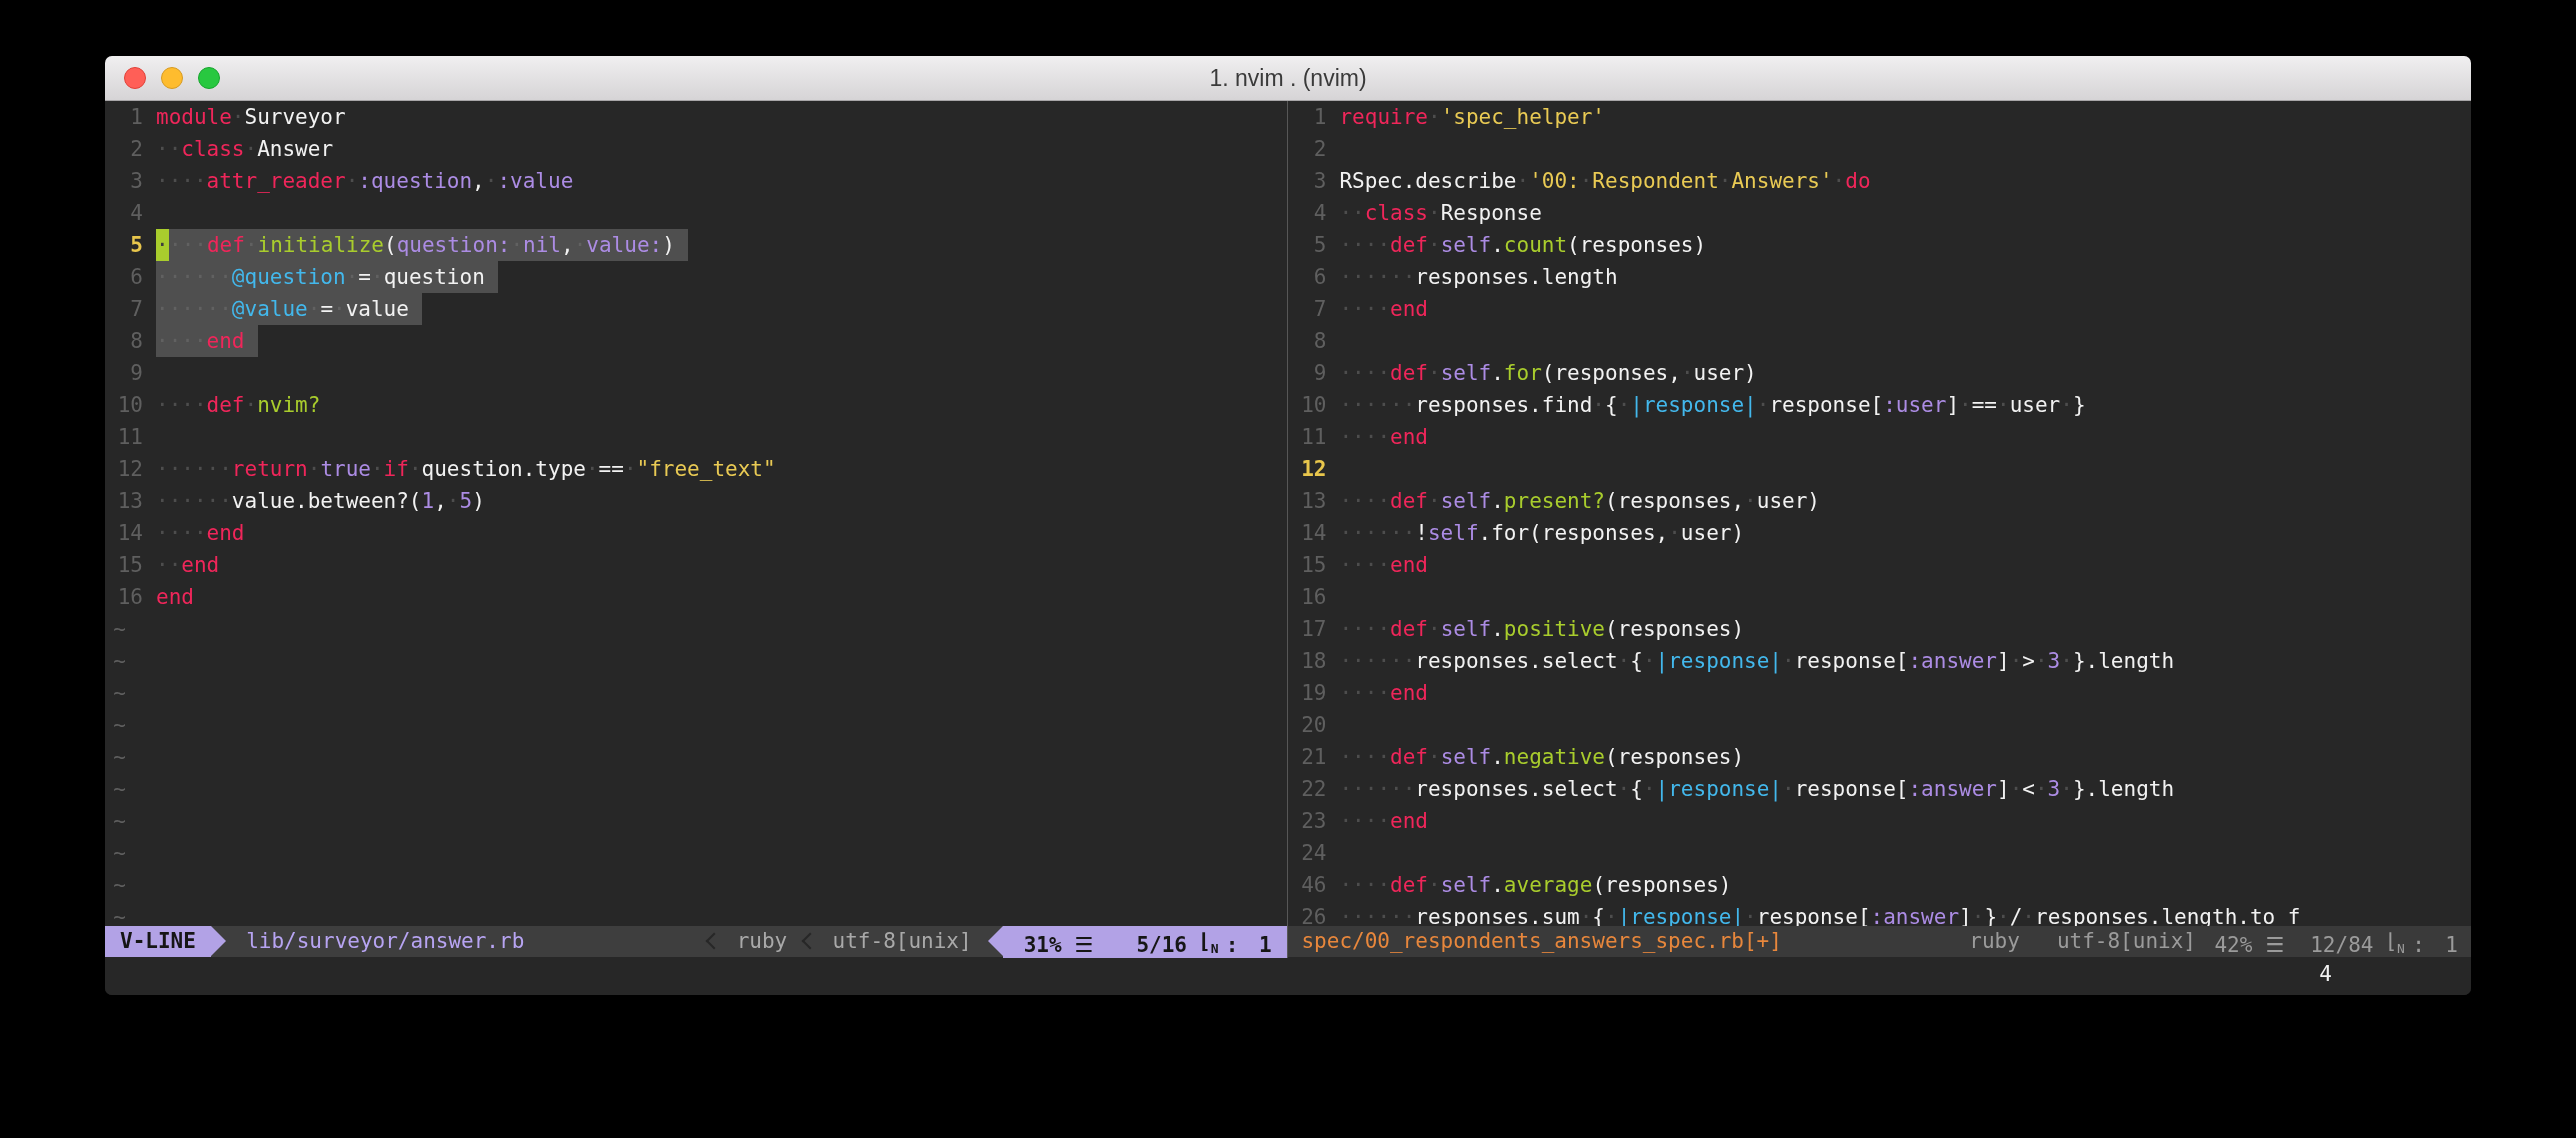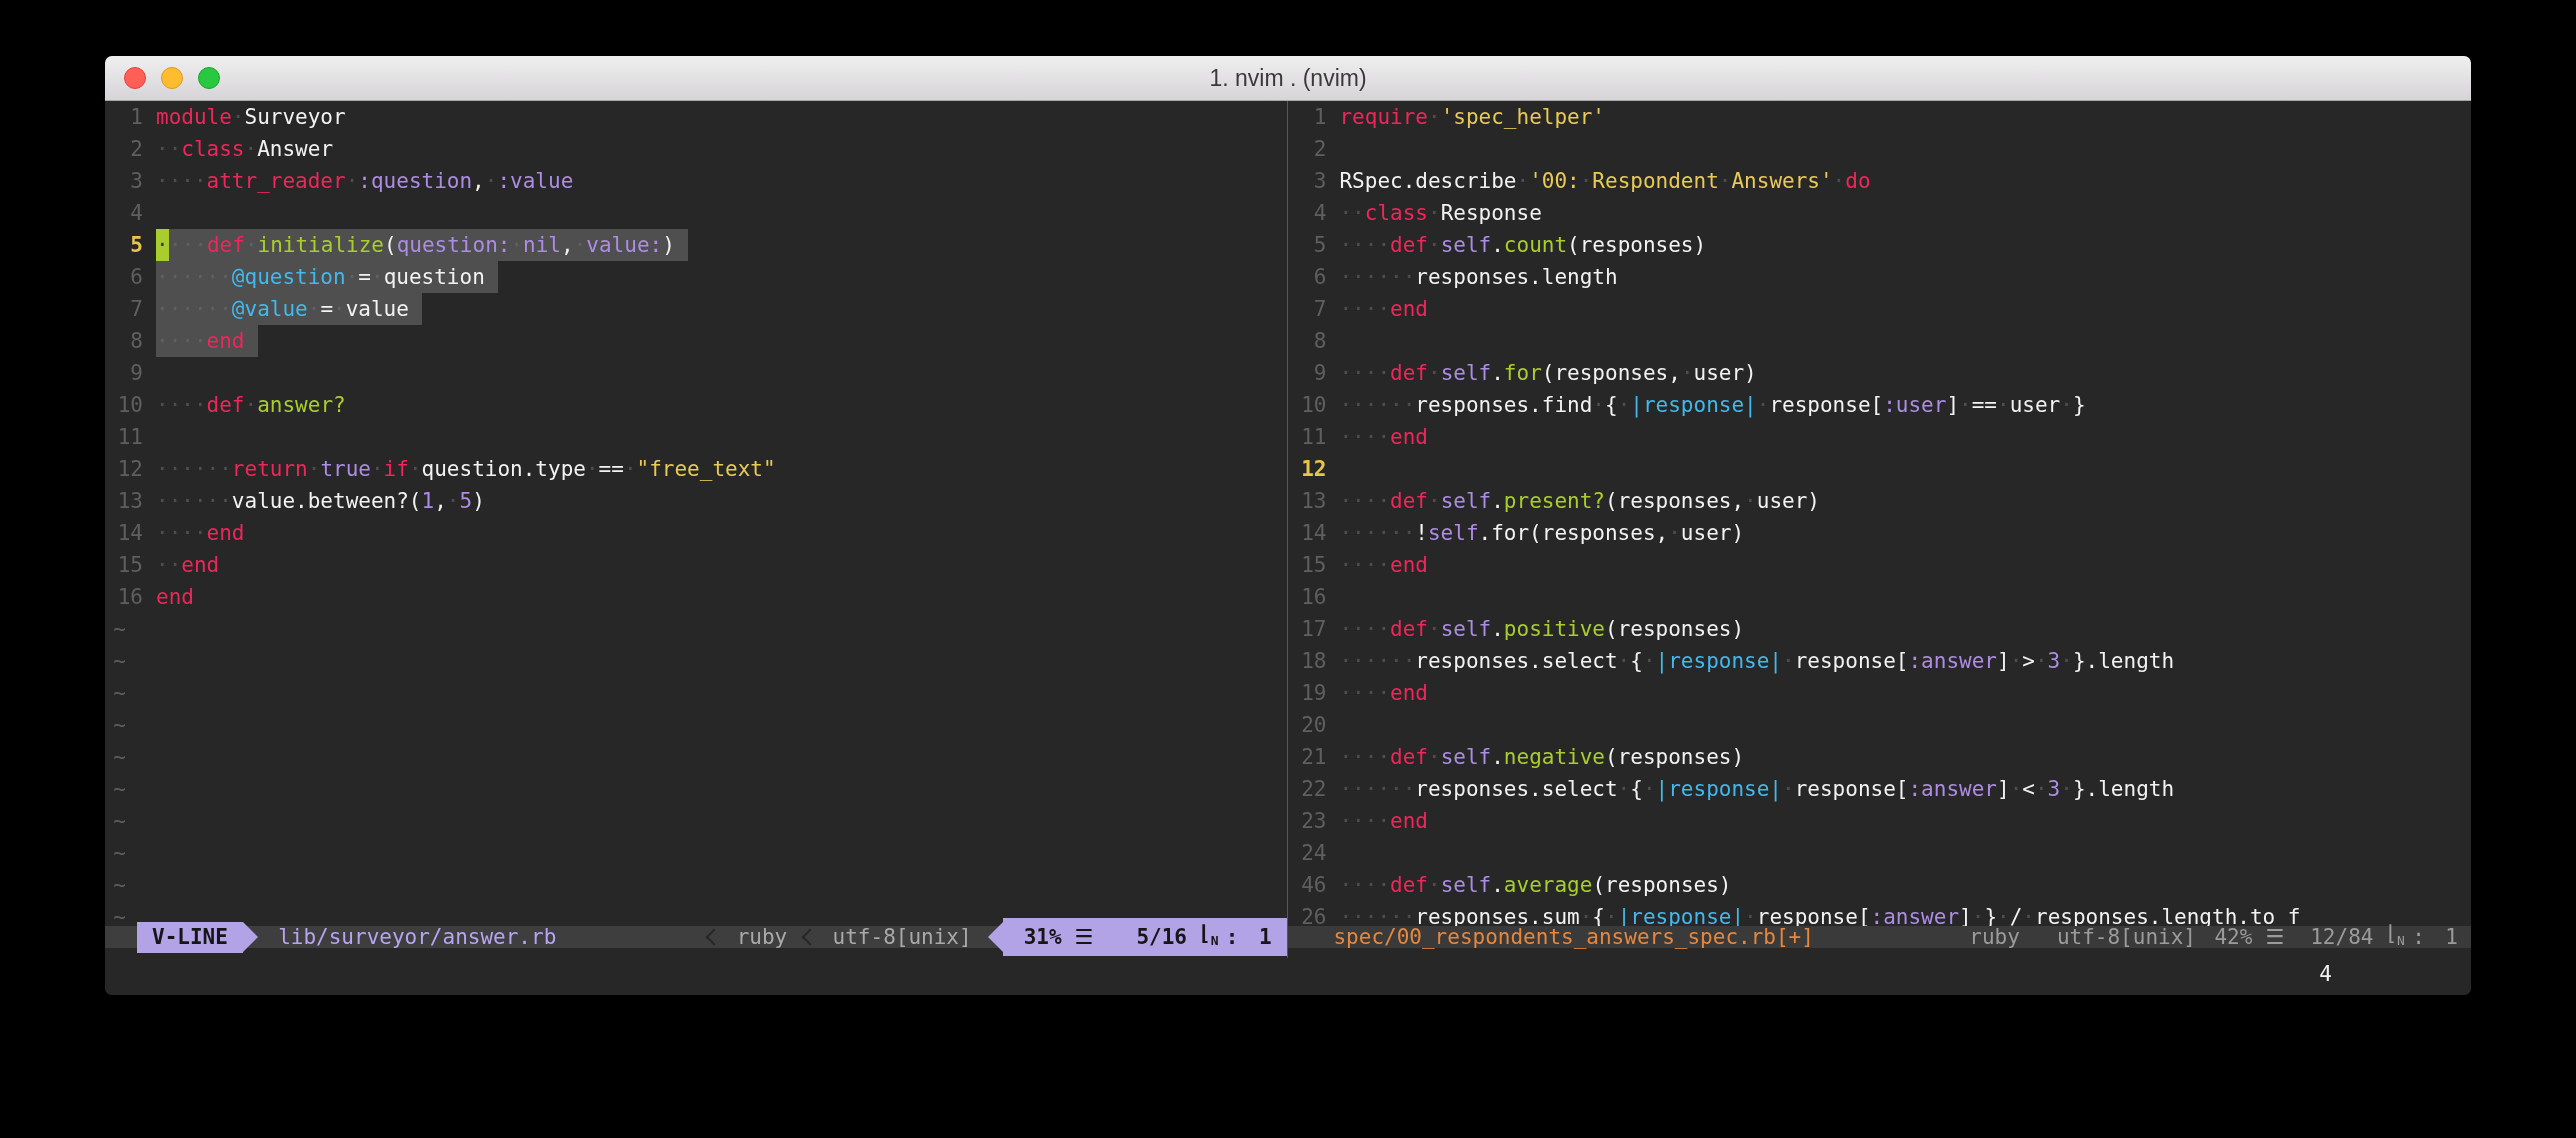--- a/index.html
+++ b/index.html
@@ -29,21 +29,21 @@
   .fn{color:var(--fn);}
   .sym{color:var(--sym);}
   .str{color:var(--str);}
   .varc{color:var(--varc);}
   .txt{color:var(--txt);}
   .ws{color:var(--ws);}
   .row.sel .ws{color:var(--wssel);}
   .cur{display:inline-block;width:13px;background:var(--cursor);color:#3e3e3e;}
   .tilde{padding-left:8.3px;color:var(--tilde);}
 
-  .statusline{height:22px;display:flex;align-items:center;background:var(--sl_bg);font-family:"DejaVu Sans Mono","Liberation Mono",monospace;font-size:21px;line-height:31px;color:var(--sl_gray);padding-left:32px;}
+  .statusline{height:31px;display:flex;align-items:flex-start;background:var(--sl_bg);font-family:"DejaVu Sans Mono","Liberation Mono",monospace;font-size:21px;line-height:31px;color:var(--sl_gray);}
   .sl-mode{background:var(--sl_purple);color:#161616;font-weight:bold;padding:0 15px;}
   .arrow-r{width:0;height:0;border-top:15.7px solid transparent;border-bottom:15.7px solid transparent;border-left:15px solid var(--sl_purple);margin-right:9.3px;}
   .sl-path{flex:1;color:var(--sl_path);padding-left:11px;overflow:hidden;}
   .chev{width:10.2px;height:10.2px;border-left:2.8px solid #272727;border-bottom:2.8px solid #272727;transform:rotate(45deg);align-self:center;margin:0 11px;flex:none;}
   .sl-item{padding:0 5.6px;}
   .arrow-l{width:0;height:0;border-top:15.7px solid transparent;border-bottom:15.7px solid transparent;border-right:15px solid var(--sl_purple);margin-left:11px;}
   .sl-pos{background:var(--sl_purple);color:#161616;font-weight:bold;padding:0 15px 0 20.4px;display:flex;align-items:center;}
   .sl-pos .pos{margin-left:43px;}
   .trigram{font-family:"DejaVu Sans",sans-serif;margin-left:13px;}
   .lng{margin-left:11px;}
@@ -79,21 +79,21 @@
       <div class="coderows" id="rows-left">
           <div class="row"><span class="ln">1</span><span class="code"><span class="kw">module</span><span class="ws">·</span><span class="txt">Surveyor</span></span></div>
           <div class="row"><span class="ln">2</span><span class="code"><span class="ws">··</span><span class="kw">class</span><span class="ws">·</span><span class="txt">Answer</span></span></div>
           <div class="row"><span class="ln">3</span><span class="code"><span class="ws">····</span><span class="kw">attr_reader</span><span class="ws">·</span><span class="sym">:question</span><span class="txt">,</span><span class="ws">·</span><span class="sym">:value</span></span></div>
           <div class="row"><span class="ln">4</span><span class="code"></span></div>
           <div class="row sel"><span class="ln curln">5</span><span class="code"><span class="cur">·</span><span class="ws">···</span><span class="kw">def</span><span class="ws">·</span><span class="fn">initialize</span><span class="txt">(</span><span class="sym">question:</span><span class="ws">·</span><span class="sym">nil</span><span class="txt">,</span><span class="ws">·</span><span class="sym">value:</span><span class="txt">)</span></span></div>
           <div class="row sel"><span class="ln">6</span><span class="code"><span class="ws">······</span><span class="varc">@question</span><span class="ws">·</span><span class="txt">=</span><span class="ws">·</span><span class="txt">question</span></span></div>
           <div class="row sel"><span class="ln">7</span><span class="code"><span class="ws">······</span><span class="varc">@value</span><span class="ws">·</span><span class="txt">=</span><span class="ws">·</span><span class="txt">value</span></span></div>
           <div class="row sel"><span class="ln">8</span><span class="code"><span class="ws">····</span><span class="kw">end</span></span></div>
           <div class="row"><span class="ln">9</span><span class="code"></span></div>
-          <div class="row"><span class="ln">10</span><span class="code"><span class="ws">····</span><span class="kw">def</span><span class="ws">·</span><span class="fn">answer?</span></span></div>
+          <div class="row"><span class="ln">10</span><span class="code"><span class="ws">····</span><span class="kw">def</span><span class="ws">·</span><span class="fn">nvim?</span></span></div>
           <div class="row"><span class="ln">11</span></div>
           <div class="row"><span class="ln">12</span><span class="code"><span class="ws">······</span><span class="kw">return</span><span class="ws">·</span><span class="sym">true</span><span class="ws">·</span><span class="kw">if</span><span class="ws">·</span><span class="txt">question.type</span><span class="ws">·</span><span class="txt">==</span><span class="ws">·</span><span class="str">"free_text"</span></span></div>
           <div class="row"><span class="ln">13</span><span class="code"><span class="ws">······</span><span class="txt">value.between?(</span><span class="sym">1</span><span class="txt">,</span><span class="ws">·</span><span class="sym">5</span><span class="txt">)</span></span></div>
           <div class="row"><span class="ln">14</span><span class="code"><span class="ws">····</span><span class="kw">end</span></span></div>
           <div class="row"><span class="ln">15</span><span class="code"><span class="ws">··</span><span class="kw">end</span></span></div>
           <div class="row"><span class="ln">16</span><span class="code"><span class="kw">end</span></span></div>
           <div class="row"><span class="tilde">~</span></div>
           <div class="row"><span class="tilde">~</span></div>
           <div class="row"><span class="tilde">~</span></div>
           <div class="row"><span class="tilde">~</span></div>

